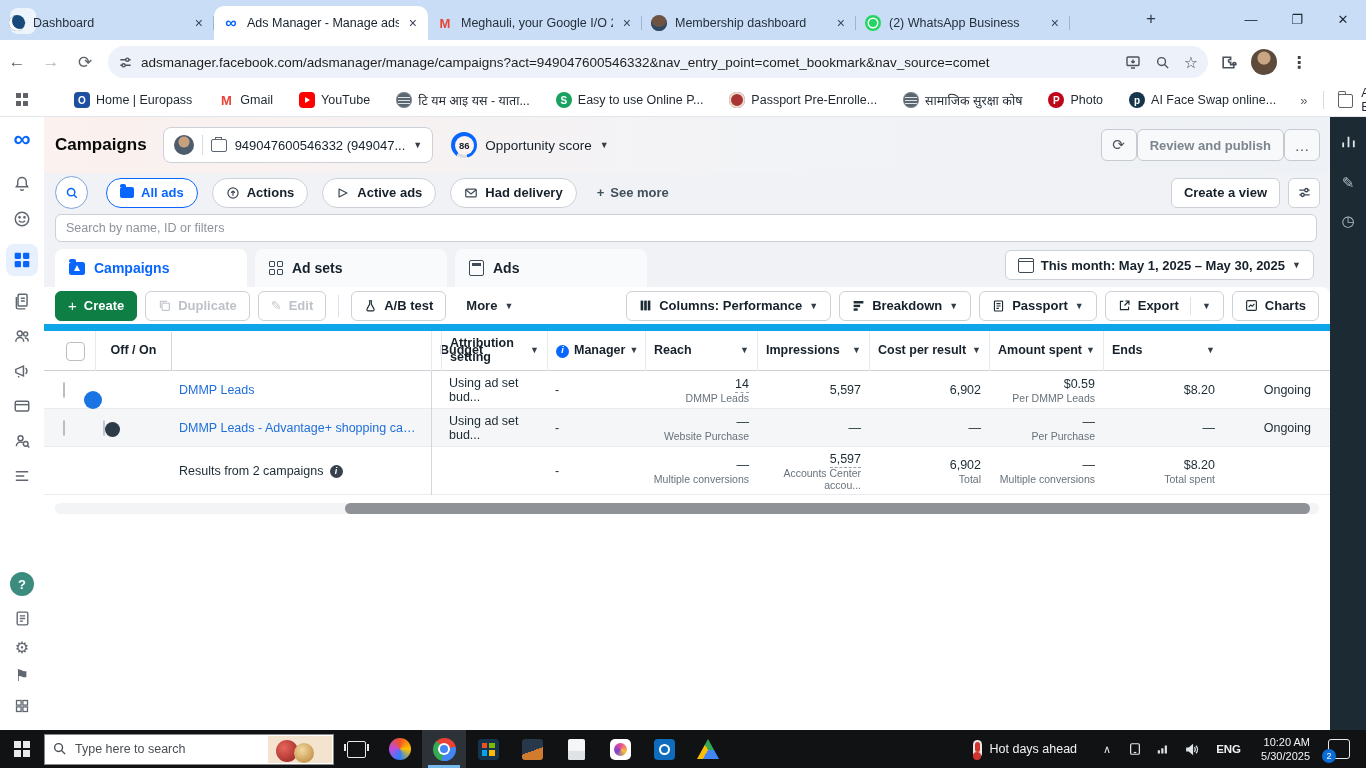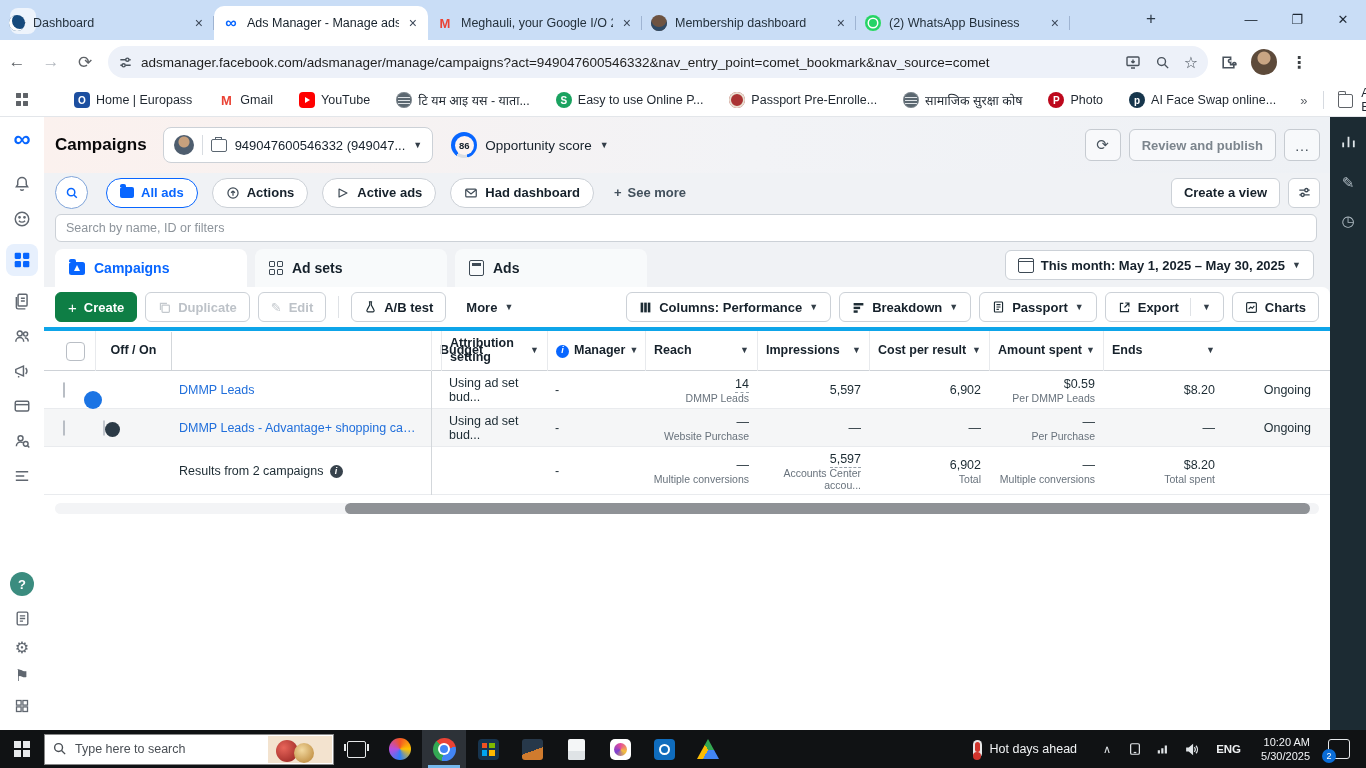--- a/index.html
+++ b/index.html
@@ -86,21 +86,21 @@
   .acct .av{width:20px;height:20px;border-radius:50%;background:radial-gradient(circle at 50% 35%,#c7a07d 0 5px,#4e5d6e 6px)}
   .acct .vd{width:1px;height:20px;background:#d8dce1}
   .acct .biz{width:14px;height:11px;border:1.5px solid #5b6671;border-radius:2px;position:relative}
   .acct .biz::before{content:"";position:absolute;left:3px;top:-3px;width:5px;height:2px;border:1.5px solid #5b6671;border-bottom:none}
   .acct .lbl{font-size:13px;color:#16212b}
   .caret{font-size:9px;color:#333e48}
   .opp{display:flex;align-items:center;gap:8px;margin-left:18px}
   .gauge{width:26px;height:26px;border-radius:50%;background:conic-gradient(from 215deg,#0866ff 0 309deg,#d9dde2 309deg 360deg);position:relative}
   .gauge::after{content:attr(data-v);position:absolute;inset:3.5px;border-radius:50%;background:#fdf4f1;display:flex;align-items:center;justify-content:center;font-size:9.5px;font-weight:bold;color:#16212b}
   .opp .lbl{font-size:13.5px;color:#16212b}
-  .header-right{margin-left:auto;display:flex;align-items:flex-end;gap:8px}
+  .header-right{margin-left:auto;display:flex;align-items:flex-end;}
   .hbtn{height:32px;border:1px solid #c6cbd1;border-radius:6px;background:rgba(255,255,255,.55);display:inline-flex;align-items:center;justify-content:center;padding:0 12px;font-size:13px;font-weight:bold;color:#7c858d;box-sizing:border-box}
   .hbtn.sq{width:36px;padding:0;color:#49545e;font-size:15px;font-weight:normal}
 
   
   .filterband{position:absolute;top:56px;left:0;right:0;height:39px;display:flex;align-items:center;padding:0 10px 0 11px;box-sizing:border-box;gap:14px}
   .searchcirc{width:31px;height:31px;border-radius:50%;border:1.5px solid #7fa4d9;background:#fff;display:flex;align-items:center;justify-content:center;margin-right:4px}
   .pill{height:30px;border:1px solid #ccd1d7;border-radius:16px;background:#fff;display:inline-flex;align-items:center;gap:7px;padding:0 13px;font-size:13px;font-weight:bold;color:#16212b;box-sizing:border-box}
   .pill.active{border:1.5px solid #0866ff;color:#0866ff}
   .folder-blue{width:14px;height:11px;background:#0866ff;border-radius:2px;position:relative}
   .folder-blue::before{content:"";position:absolute;top:-3px;left:0;width:6px;height:3px;background:#0866ff;border-radius:2px 2px 0 0}
@@ -129,21 +129,21 @@
   .adsetic{width:14px;height:14px;display:grid;grid-template-columns:1fr 1fr;gap:2px}
   .adsetic i{border:1.6px solid #3e4a55;border-radius:1px}
   .adic{width:13px;height:14px;border:1.6px solid #3e4a55;border-radius:2px;position:relative}
   .adic::before{content:"";position:absolute;top:2px;left:2px;right:2px;height:3px;background:#3e4a55}
   .datebtn{position:absolute;top:133px;right:16px}
   .calic{width:14px;height:13px;border:1.5px solid #3e4a55;border-radius:2px;position:relative}
   .calic::before{content:"";position:absolute;top:2px;left:0;right:0;height:1.5px;background:#3e4a55}
 
   
   .card{position:absolute;top:170px;left:0;right:0;bottom:0;background:#fff;border-radius:0 8px 0 0}
-  .cardtoolbar{height:44px;display:flex;align-items:center;padding:0 11px;box-sizing:border-box;border-bottom:4px solid #0ea5e9;gap:8px}
+  .cardtoolbar{height:44px;display:flex;align-items:center;padding:0 11px;box-sizing:border-box;border-bottom:7px solid #0ea5e9;gap:8px}
   .tb-right{margin-left:auto;display:flex;align-items:flex-start;gap:8px}
   .tb-divider{width:1px;height:22px;background:#dfe2e6;margin:0 4px}
   .exportbtn .vd{width:1px;height:18px;background:#dfe2e6;margin:0 4px}
   .ticon{display:flex;color:#3e4a55}
   .ticon.dim{color:#c3c8cd}
 
   
   .tgrid{display:grid;grid-template-columns:40px 76px 260px 10px 106px 98px 112px 112px 120px 114px 120px 96px;align-items:center;padding:0 11px;box-sizing:border-box}
   .thead{height:40px;border-bottom:1px solid #ced2d7;font-size:12.5px;font-weight:bold;color:#16212b}
   .th{display:flex;align-items:center;justify-content:space-between;height:40px;padding:0 8px;border-left:1px solid #e8eaed;box-sizing:border-box;line-height:1.1}
@@ -492,21 +492,21 @@
           </span>
           <span>Active ads</span>
         </span>
         <span class="pill">
           <span class="pillic">
             <svg width="14" height="14" viewBox="0 0 16 16" fill="none" stroke="#3e4a55" stroke-width="1.4">
               <rect x="2" y="3.5" width="12" height="9" rx="1.2"></rect>
                 <path d="M2.5 4.5L8 9l5.5-4.5"></path>
             </svg>
           </span>
-          <span>Had dashboard</span>
+          <span>Had delivery</span>
         </span>
         <span class="seemore">
           <span class="g" data-g="+"></span>
           <span>See more</span>
         </span>
         <div class="filter-right">
           <span class="btn">Create a view</span>
           <span class="btn sq">
             <svg width="15" height="15" viewBox="0 0 16 16" fill="none" stroke="#3e4a55" stroke-width="1.5">
               <path d="M2.5 5.5h11M2.5 10.5h11"></path>

